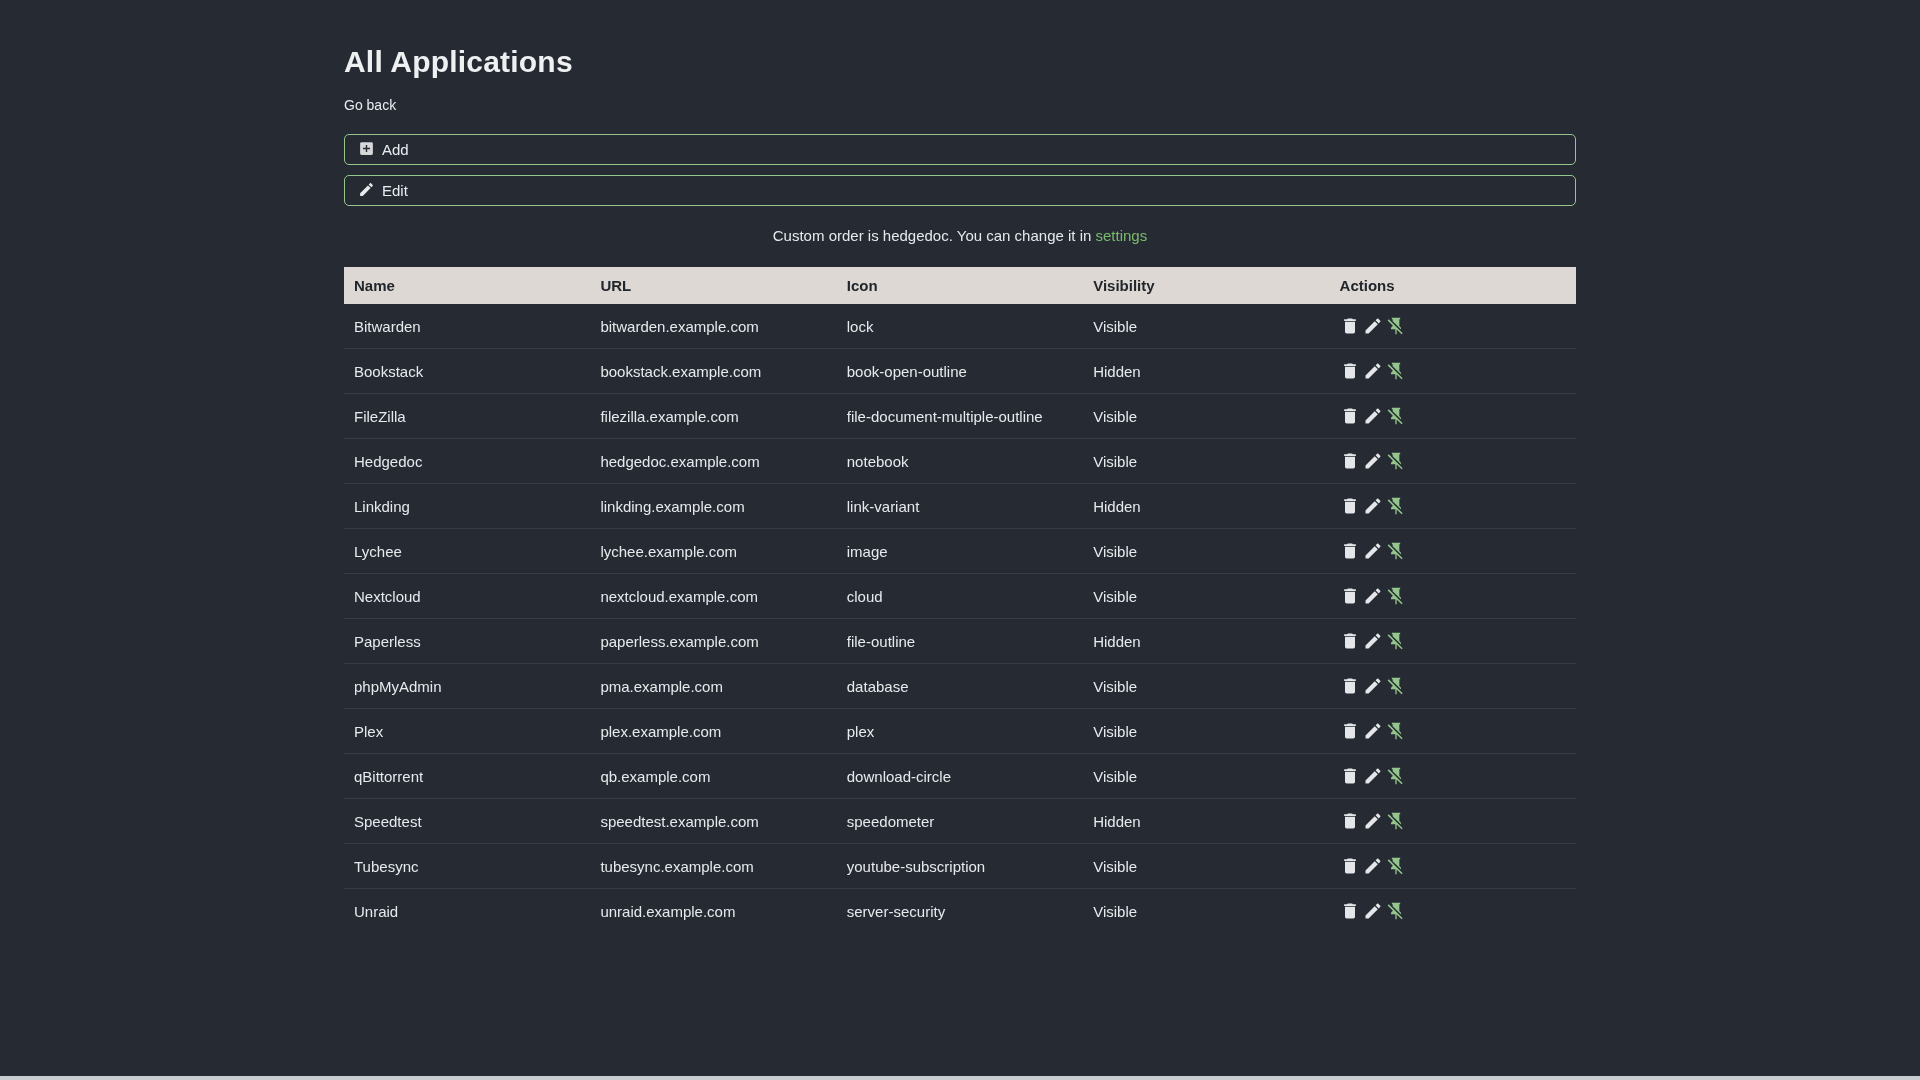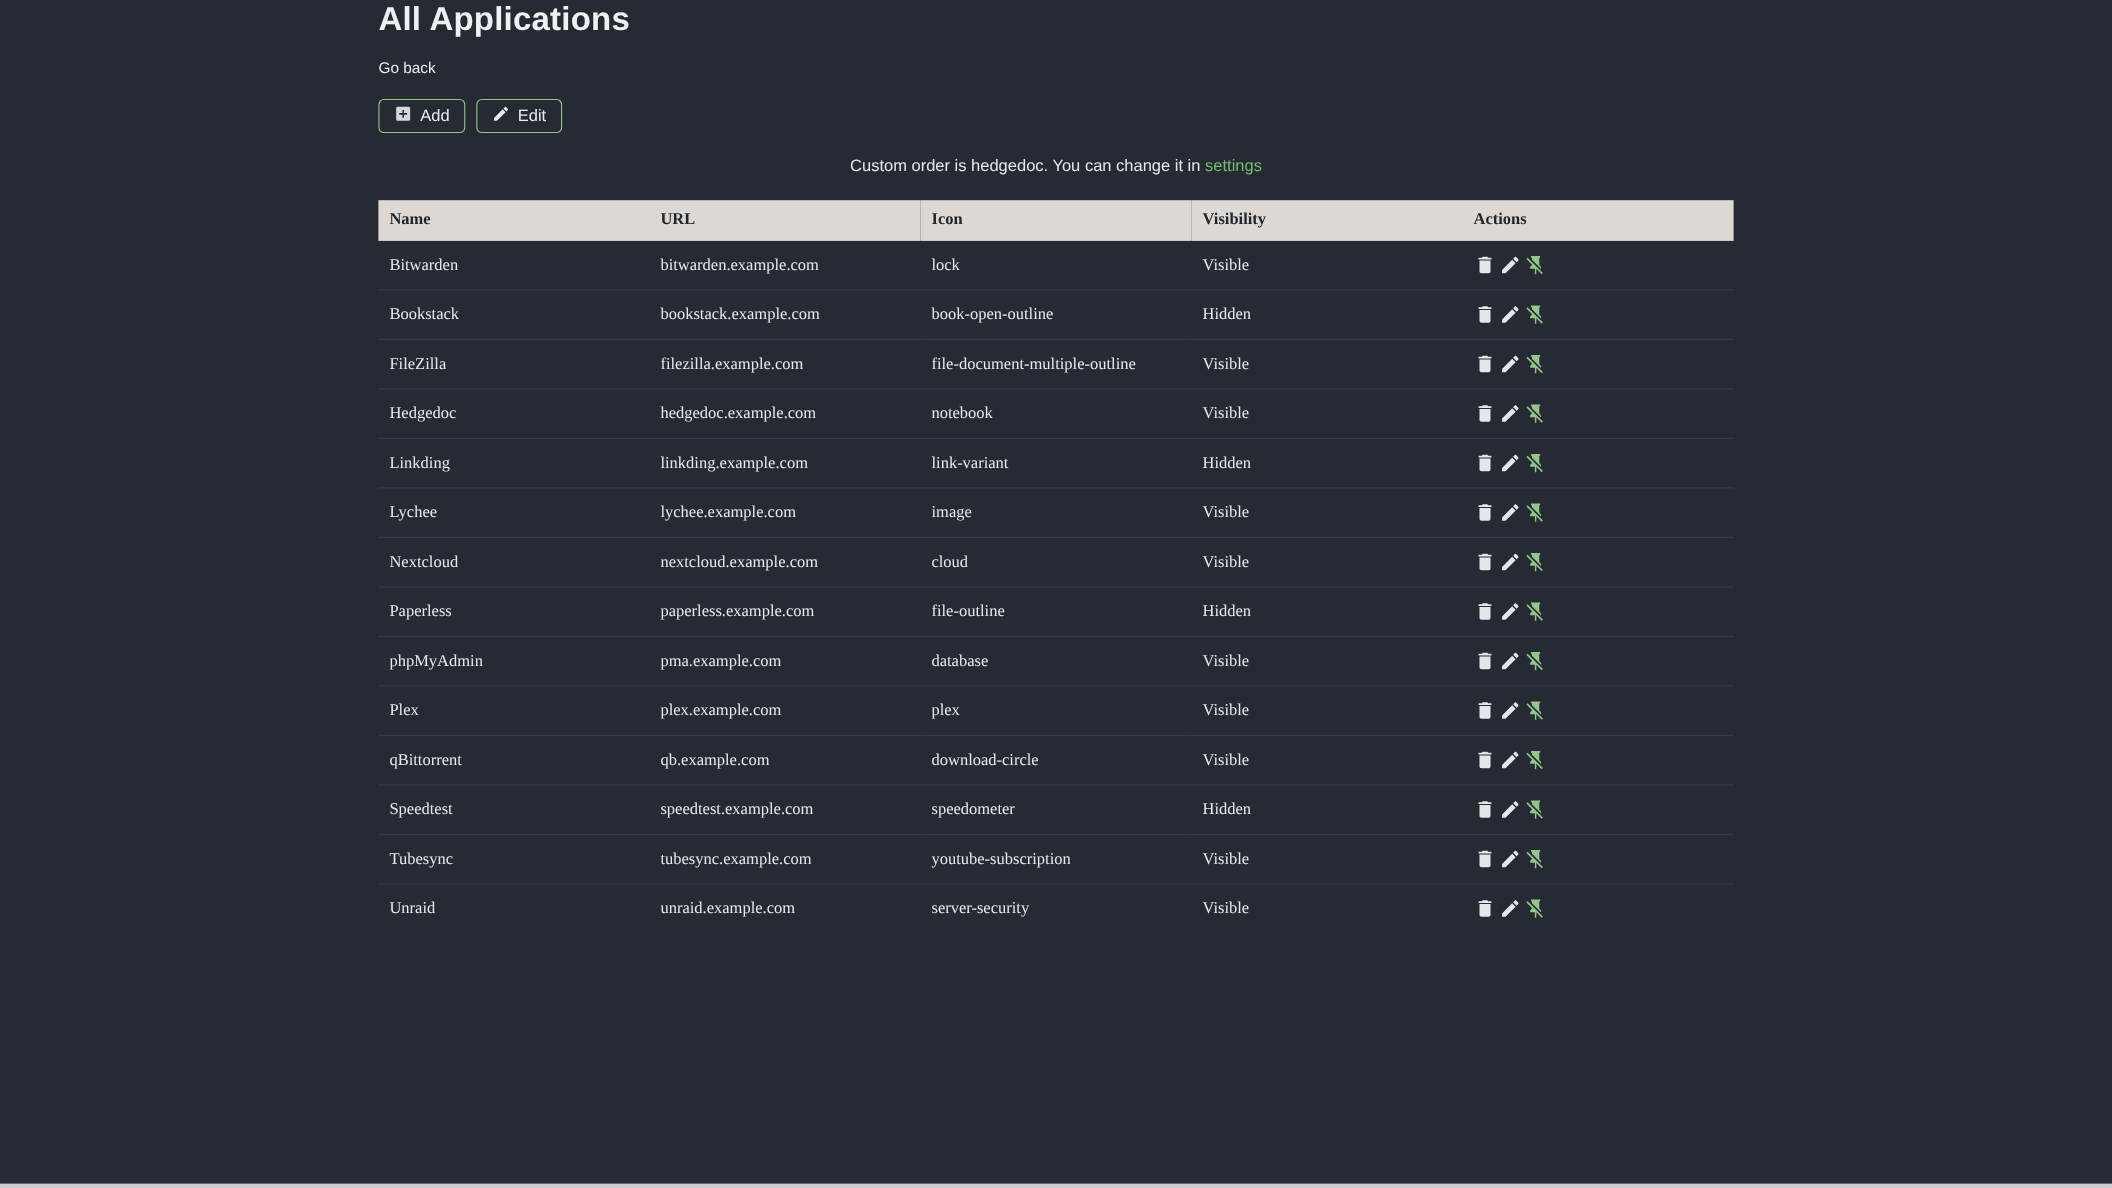--- a/index.html
+++ b/index.html
@@ -16,40 +16,40 @@
   *{box-sizing:border-box;}
   html,body{margin:0;padding:0;}
   body{
     width:1920px;height:1080px;
     background:var(--bg);
     color:var(--text);
     font-family:"Liberation Sans", sans-serif;
     overflow:hidden;
     position:relative;
   }
-  .container{width:1232px;margin:0 auto;}
+  .container{width:1232px;margin:0 auto;padding-top:44px;}
   h1.page-title{
     margin:0;font-size:30px;font-weight:bold;color:#eef0f2;
     letter-spacing:0.2px;line-height:36px;
   }
   .go-back{font-size:14px;margin-top:17px;cursor:pointer;width:max-content;}
-  .toolbar{margin-top:21px;display:flex;gap:10px;}
+  .toolbar{margin-top:21px;display:flex;gap:10px;flex-direction:column;}
   .btn{
     display:inline-flex;align-items:center;gap:7px;
     height:31px;padding:0 13px;
     background:transparent;border:1px solid var(--accent);
     border-radius:5px;color:var(--text);font-size:15px;
     font-family:"Liberation Sans", sans-serif;cursor:pointer;
   }
   .btn svg{width:17px;height:17px;}
   .notice{margin-top:21px;text-align:center;font-size:15px;color:#e6e9ec;}
   .notice .link{color:var(--link);cursor:pointer;}
   table.apps{
     width:100%;border-collapse:collapse;margin-top:23px;
-    font-size:15px;table-layout:fixed;font-family:Liberation Serif, serif;
+    font-size:15px;table-layout:fixed;
   }
   table.apps th{
     background:var(--header-bg);color:var(--header-text);
     text-align:left;font-weight:bold;padding:10px;line-height:17px;
     width:20%;
   }
   table.apps td{
     height:44px;padding:0 10px;vertical-align:middle;color:#e7eaed;
   }
   table.apps tbody tr + tr td{border-top:1px solid var(--separator);}

